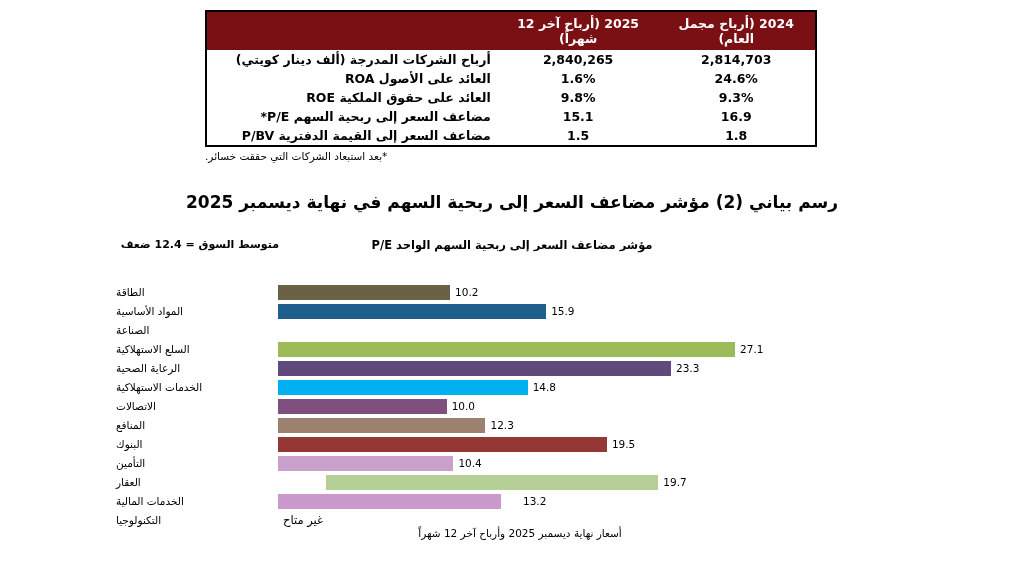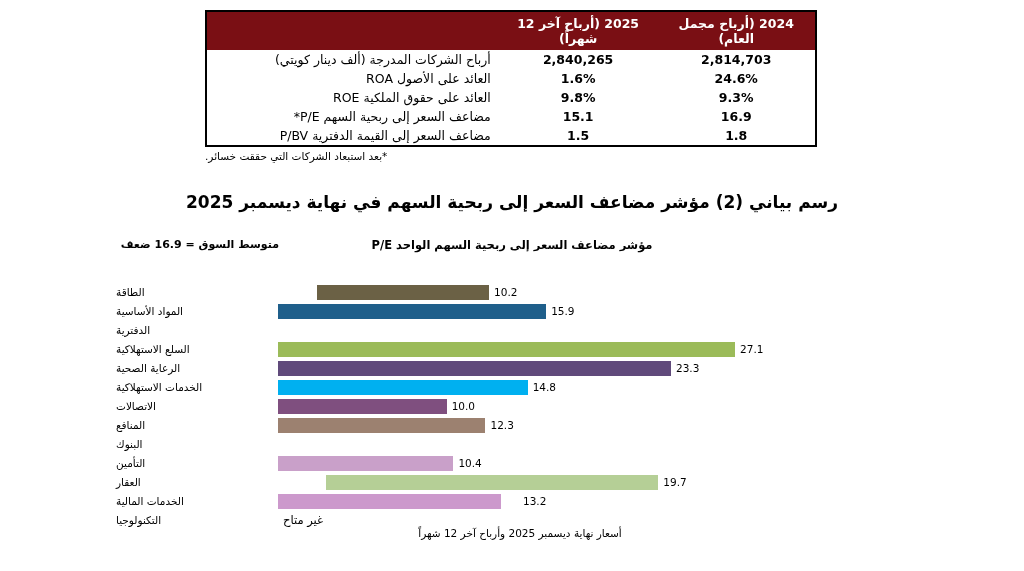--- a/index.html
+++ b/index.html
@@ -43,21 +43,21 @@
   }
   table.summary td {
     font-size: 12.5px;
     padding: 2px 6px;
     text-align: center;
     font-weight: bold;
     border: none;
   }
   table.summary td.rowlabel {
     text-align: right;
-    font-weight: normal;
+    font-weight: bold;
     padding-right: 8px;
   }
   .col-label { width: 48%; }
   .col-val   { width: 26%; }
 
   .table-note {
     position: absolute;
     left: 205px;
     top: 150px;
     width: 612px;
@@ -209,40 +209,40 @@
     </tbody>
   </table>
 </div>
 
 <div class="table-note">*بعد استبعاد الشركات التي حققت خسائر.</div>
 
 <div class="chart-title">رسم بياني (2) مؤشر مضاعف السعر إلى ربحية السهم في نهاية ديسمبر 2025</div>
 
 <div class="subtitle-row">
   <div class="axis-title">مؤشر مضاعف السعر إلى ربحية السهم الواحد P/E</div>
-  <div class="market-avg">متوسط السوق = 16.9 ضعف</div>
+  <div class="market-avg">متوسط السوق = 12.4 ضعف</div>
 </div>
 
 <div class="chart" id="chart">
     <div class="bar-row">
       <div class="cat-label">الطاقة</div>
-      <div class="bar-track" style="left: 278px; right: 8px; margin-left: 39px;">
+      <div class="bar-track" style="left: 278px; right: 8px;">
         <div class="bar" style="width: 172.04px; background: rgb(107, 97, 69);"></div>
         <div class="bar-value" style="left: 177.04px;">10.2</div>
       </div>
     </div>
     <div class="bar-row">
       <div class="cat-label">المواد الأساسية</div>
       <div class="bar-track" style="left: 278px; right: 0px;">
         <div class="bar" style="width: 268.18px; background: rgb(31, 95, 139);"></div>
         <div class="bar-value" style="left: 273.18px;">15.9</div>
       </div>
     </div>
     <div class="bar-row">
-      <div class="cat-label">الدفترية</div>
+      <div class="cat-label">الصناعة</div>
     </div>
     <div class="bar-row">
       <div class="cat-label">السلع الاستهلاكية</div>
       <div class="bar-track" style="left: 278px; right: 0px;">
         <div class="bar" style="width: 457.087px; background: rgb(155, 187, 89);"></div>
         <div class="bar-value" style="left: 462.087px;">27.1</div>
       </div>
     </div>
     <div class="bar-row">
       <div class="cat-label">الرعاية الصحية</div>
@@ -267,20 +267,24 @@
     </div>
     <div class="bar-row">
       <div class="cat-label">المنافع</div>
       <div class="bar-track" style="left: 278px; right: 0px;">
         <div class="bar" style="width: 207.46px; background: rgb(156, 129, 112);"></div>
         <div class="bar-value" style="left: 212.46px;">12.3</div>
       </div>
     </div>
     <div class="bar-row">
       <div class="cat-label">البنوك</div>
+      <div class="bar-track" style="left: 278px; right: 0px;">
+        <div class="bar" style="width: 328.9px; background: rgb(149, 55, 53);"></div>
+        <div class="bar-value" style="left: 333.9px;">19.5</div>
+      </div>
     </div>
     <div class="bar-row">
       <div class="cat-label">التأمين</div>
       <div class="bar-track" style="left: 278px; right: 0px;">
         <div class="bar" style="width: 175.413px; background: rgb(201, 160, 201);"></div>
         <div class="bar-value" style="left: 180.413px;">10.4</div>
       </div>
     </div>
     <div class="bar-row">
       <div class="cat-label">العقار</div>

